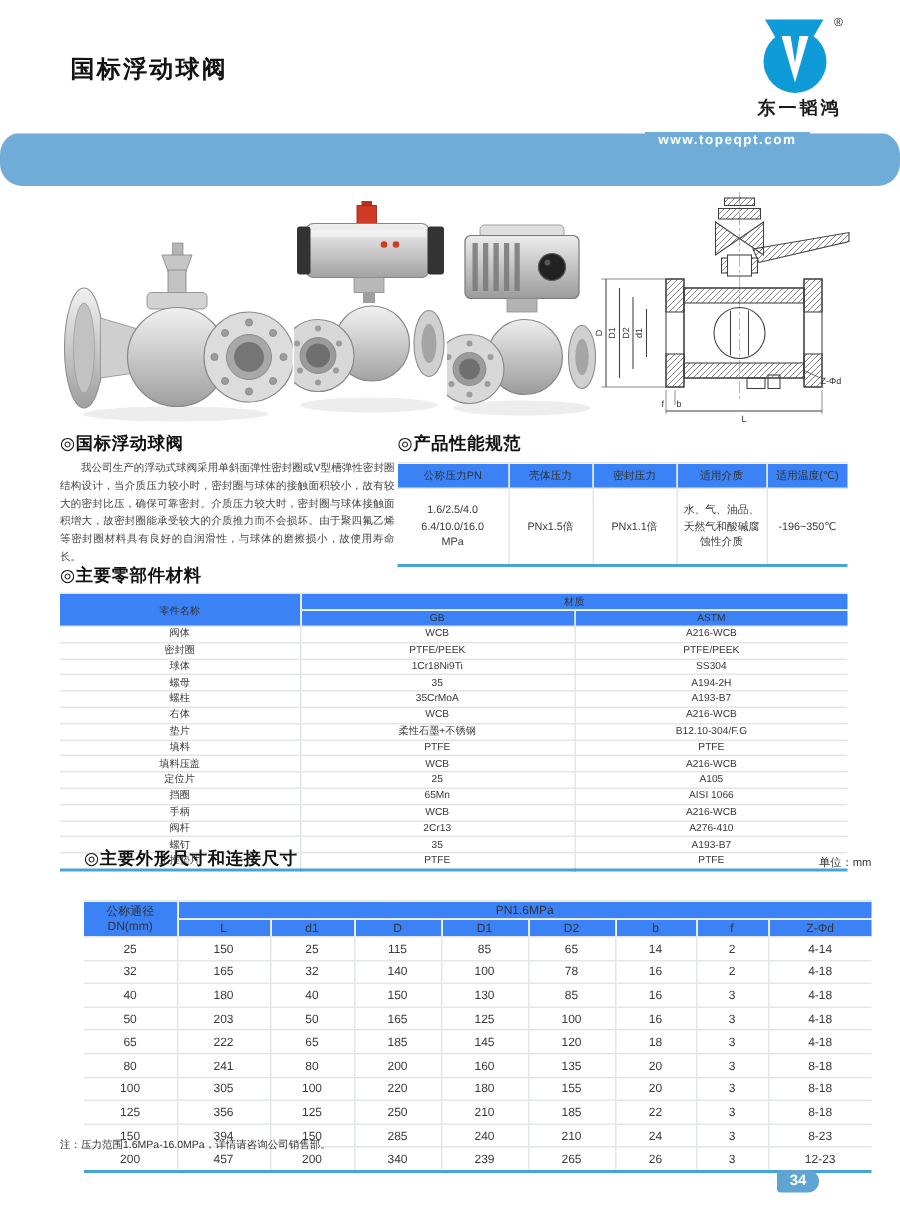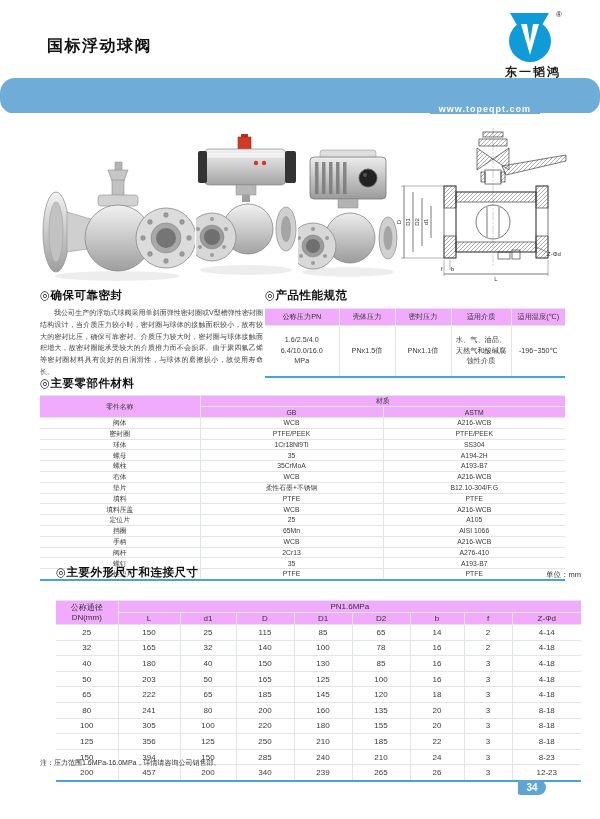--- a/index.html
+++ b/index.html
@@ -7,22 +7,22 @@
     position:relative; width:600px; height:819px; background:#fff; overflow:hidden;
     font-family:"Liberation Sans","DejaVu Sans",sans-serif; color:#222;
   }
   
   .page-title { position:absolute; left:47px; top:36px; font-size:16px; font-weight:bold;
     color:#121212; letter-spacing:1.5px; }
   .logo { position:absolute; left:492px; top:8px; width:82px; text-align:center; }
   .logo svg { display:block; margin:0 auto; }
   .brand-name { font-size:12px; font-weight:bold; letter-spacing:2px; color:#1b1b1b; margin-top:0px; }
   
-  .band { position:absolute; left:0; top:78px; width:600px; height:36px; background:#6fadd8;
-    display:flex; align-items:flex-end;border-radius:15px; }
+  .band { position:absolute; left:0; top:88px; width:600px; height:36px; background:#6fadd8;
+    display:flex; align-items:flex-start;border-radius:15px; }
   .band-line { height:1px; background:#ffffff; flex:1 1 auto; }
   .band-line.right { flex:0 0 60px; }
   .band-text { color:#fff; font-size:9px; font-weight:bold; letter-spacing:1px; margin:0 9px; white-space:nowrap; }
   
   .images { position:absolute; left:0; top:120px; width:600px; height:166px; }
   .images > div { position:absolute; }
   .photo1 { left:42px;  top:30px; width:153px; height:133px; }
   .photo2 { left:196px; top:13px; width:102px; height:145px; }
   .photo3 { left:298px; top:28px; width:100px; height:132px; }
   .drawing { left:390px; top:8px;  width:180px; height:155px; }
@@ -33,21 +33,21 @@
     color:#454545; text-indent:14px; }
   .performance { position:absolute; left:265px; top:288px; width:300px; }
   .materials { position:absolute; left:40px; top:376px; width:525px; }
   .dimensions { position:absolute; left:56px; top:565px; width:525px; }
   .unit-label { position:absolute; right:0; top:5px; font-size:7.5px; color:#333; }
   
   table.grid { border-collapse:collapse; table-layout:fixed; width:100%;
     border-top:1px solid #e0e4e8; border-bottom:2px solid #45a4da; }
   .grid th, .grid td { border:1px solid #e3e6e9; text-align:center; padding:0;
     font-weight:normal; overflow:hidden; }
-  .grid th { background:#f0abfc; color:#333; }
+  .grid th { background:#3b82f6; color:#333; }
   .grid td { background:#fff; color:#3a3a3a; }
   .grid tr > *:first-child { border-left:none; }
   .grid tr > *:last-child  { border-right:none; }
   #perf-table { margin-top:5px; }
   #perf-table th { height:16px; font-size:7.2px; }
   #perf-table td { height:50px; font-size:7.2px; white-space:pre-line; line-height:1.5; }
   #mat-table { margin-top:4px; }
   #mat-table th { height:10px; font-size:6.8px; }
   #mat-table td { height:9.8px; font-size:6.8px; line-height:1.1; }
   #dim-table { margin-top:20px; }
@@ -234,21 +234,21 @@
           <text x="157" y="128">Z-Φd</text>
           <text x="51" y="143">f</text>
           <text x="61" y="143">b</text>
           <text text-anchor="middle" x="106" y="153">L</text>
         </g>
       </svg>
     </div>
   </div>
 
   <div class="features">
-    <div class="sec-heading">◎确保可靠密封</div>
+    <div class="sec-heading">◎国标浮动球阀</div>
     <div class="features-text">我公司生产的浮动式球阀采用单斜面弹性密封圈或V型槽弹性密封圈结构设计，当介质压力较小时，密封圈与球体的接触面积较小，故有较大的密封比压，确保可靠密封。介质压力较大时，密封圈与球体接触面积增大，故密封圈能承受较大的介质推力而不会损坏。由于聚四氟乙烯等密封圈材料具有良好的自润滑性，与球体的磨擦损小，故使用寿命长。</div>
   </div>
 
   <div class="performance">
     <div class="sec-heading">◎产品性能规范</div>
     <table class="grid" id="perf-table">
       <colgroup>
           <col style="width:74px">
           <col style="width:56px">
           <col style="width:56px">

